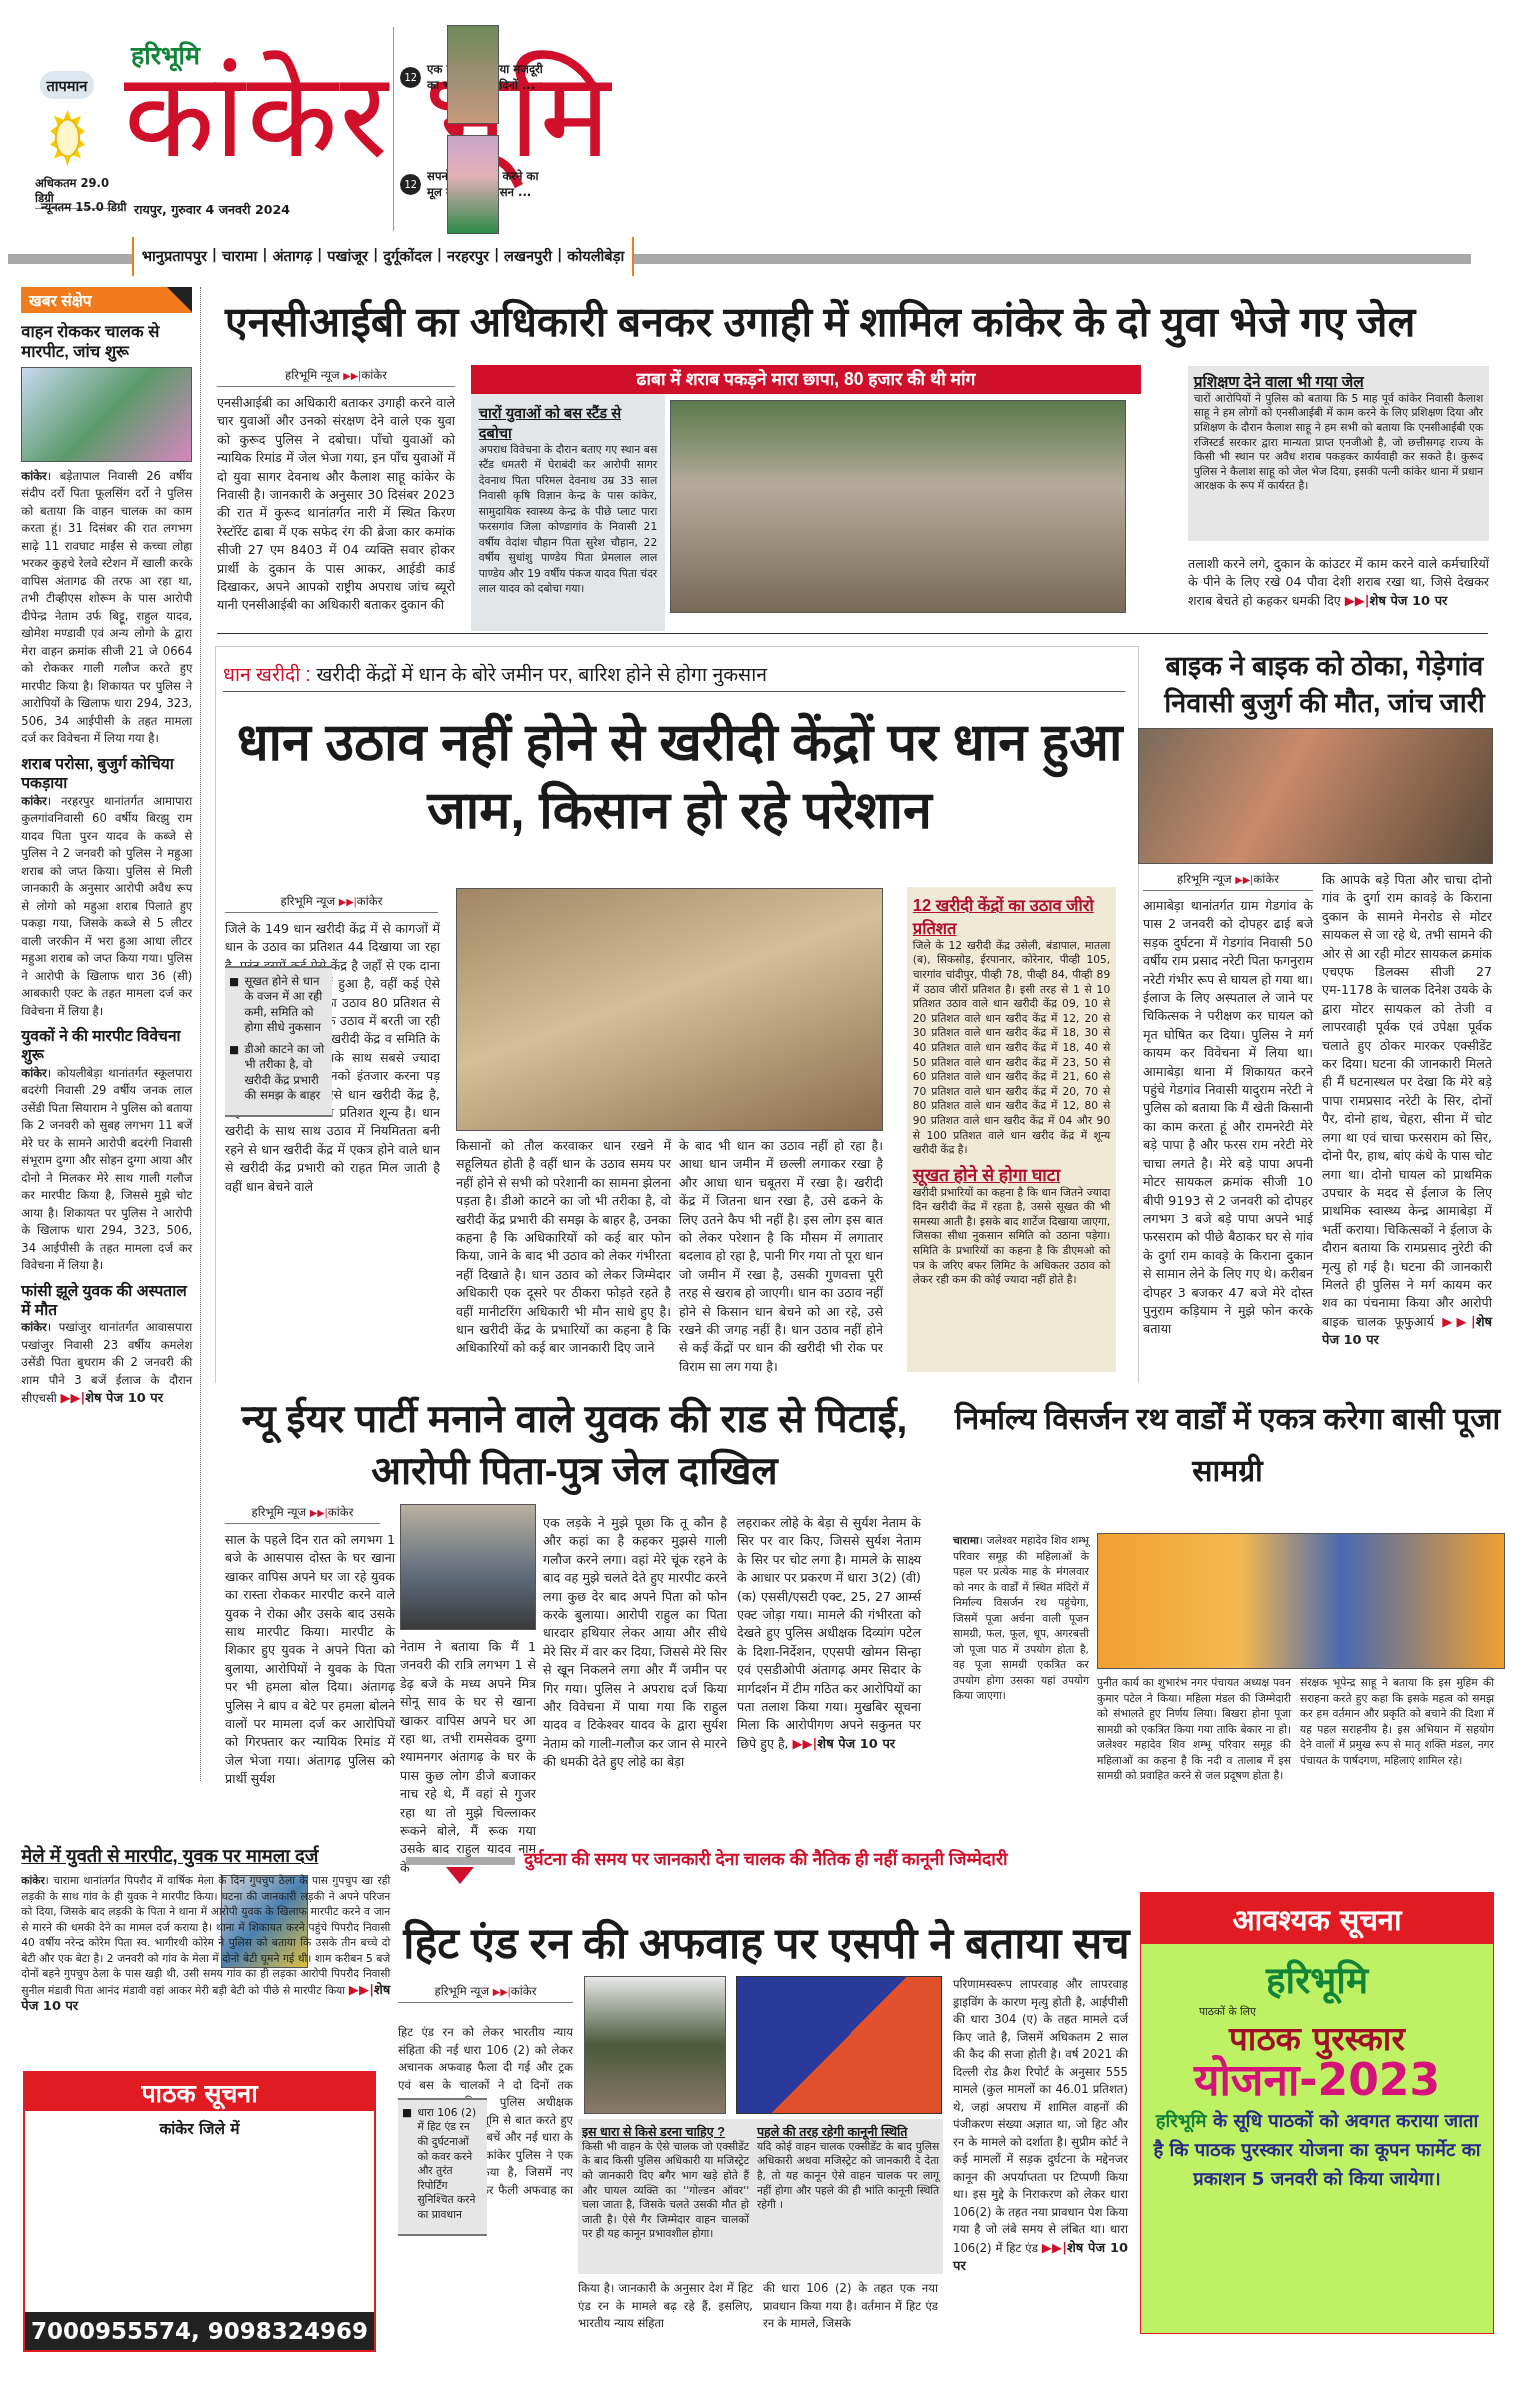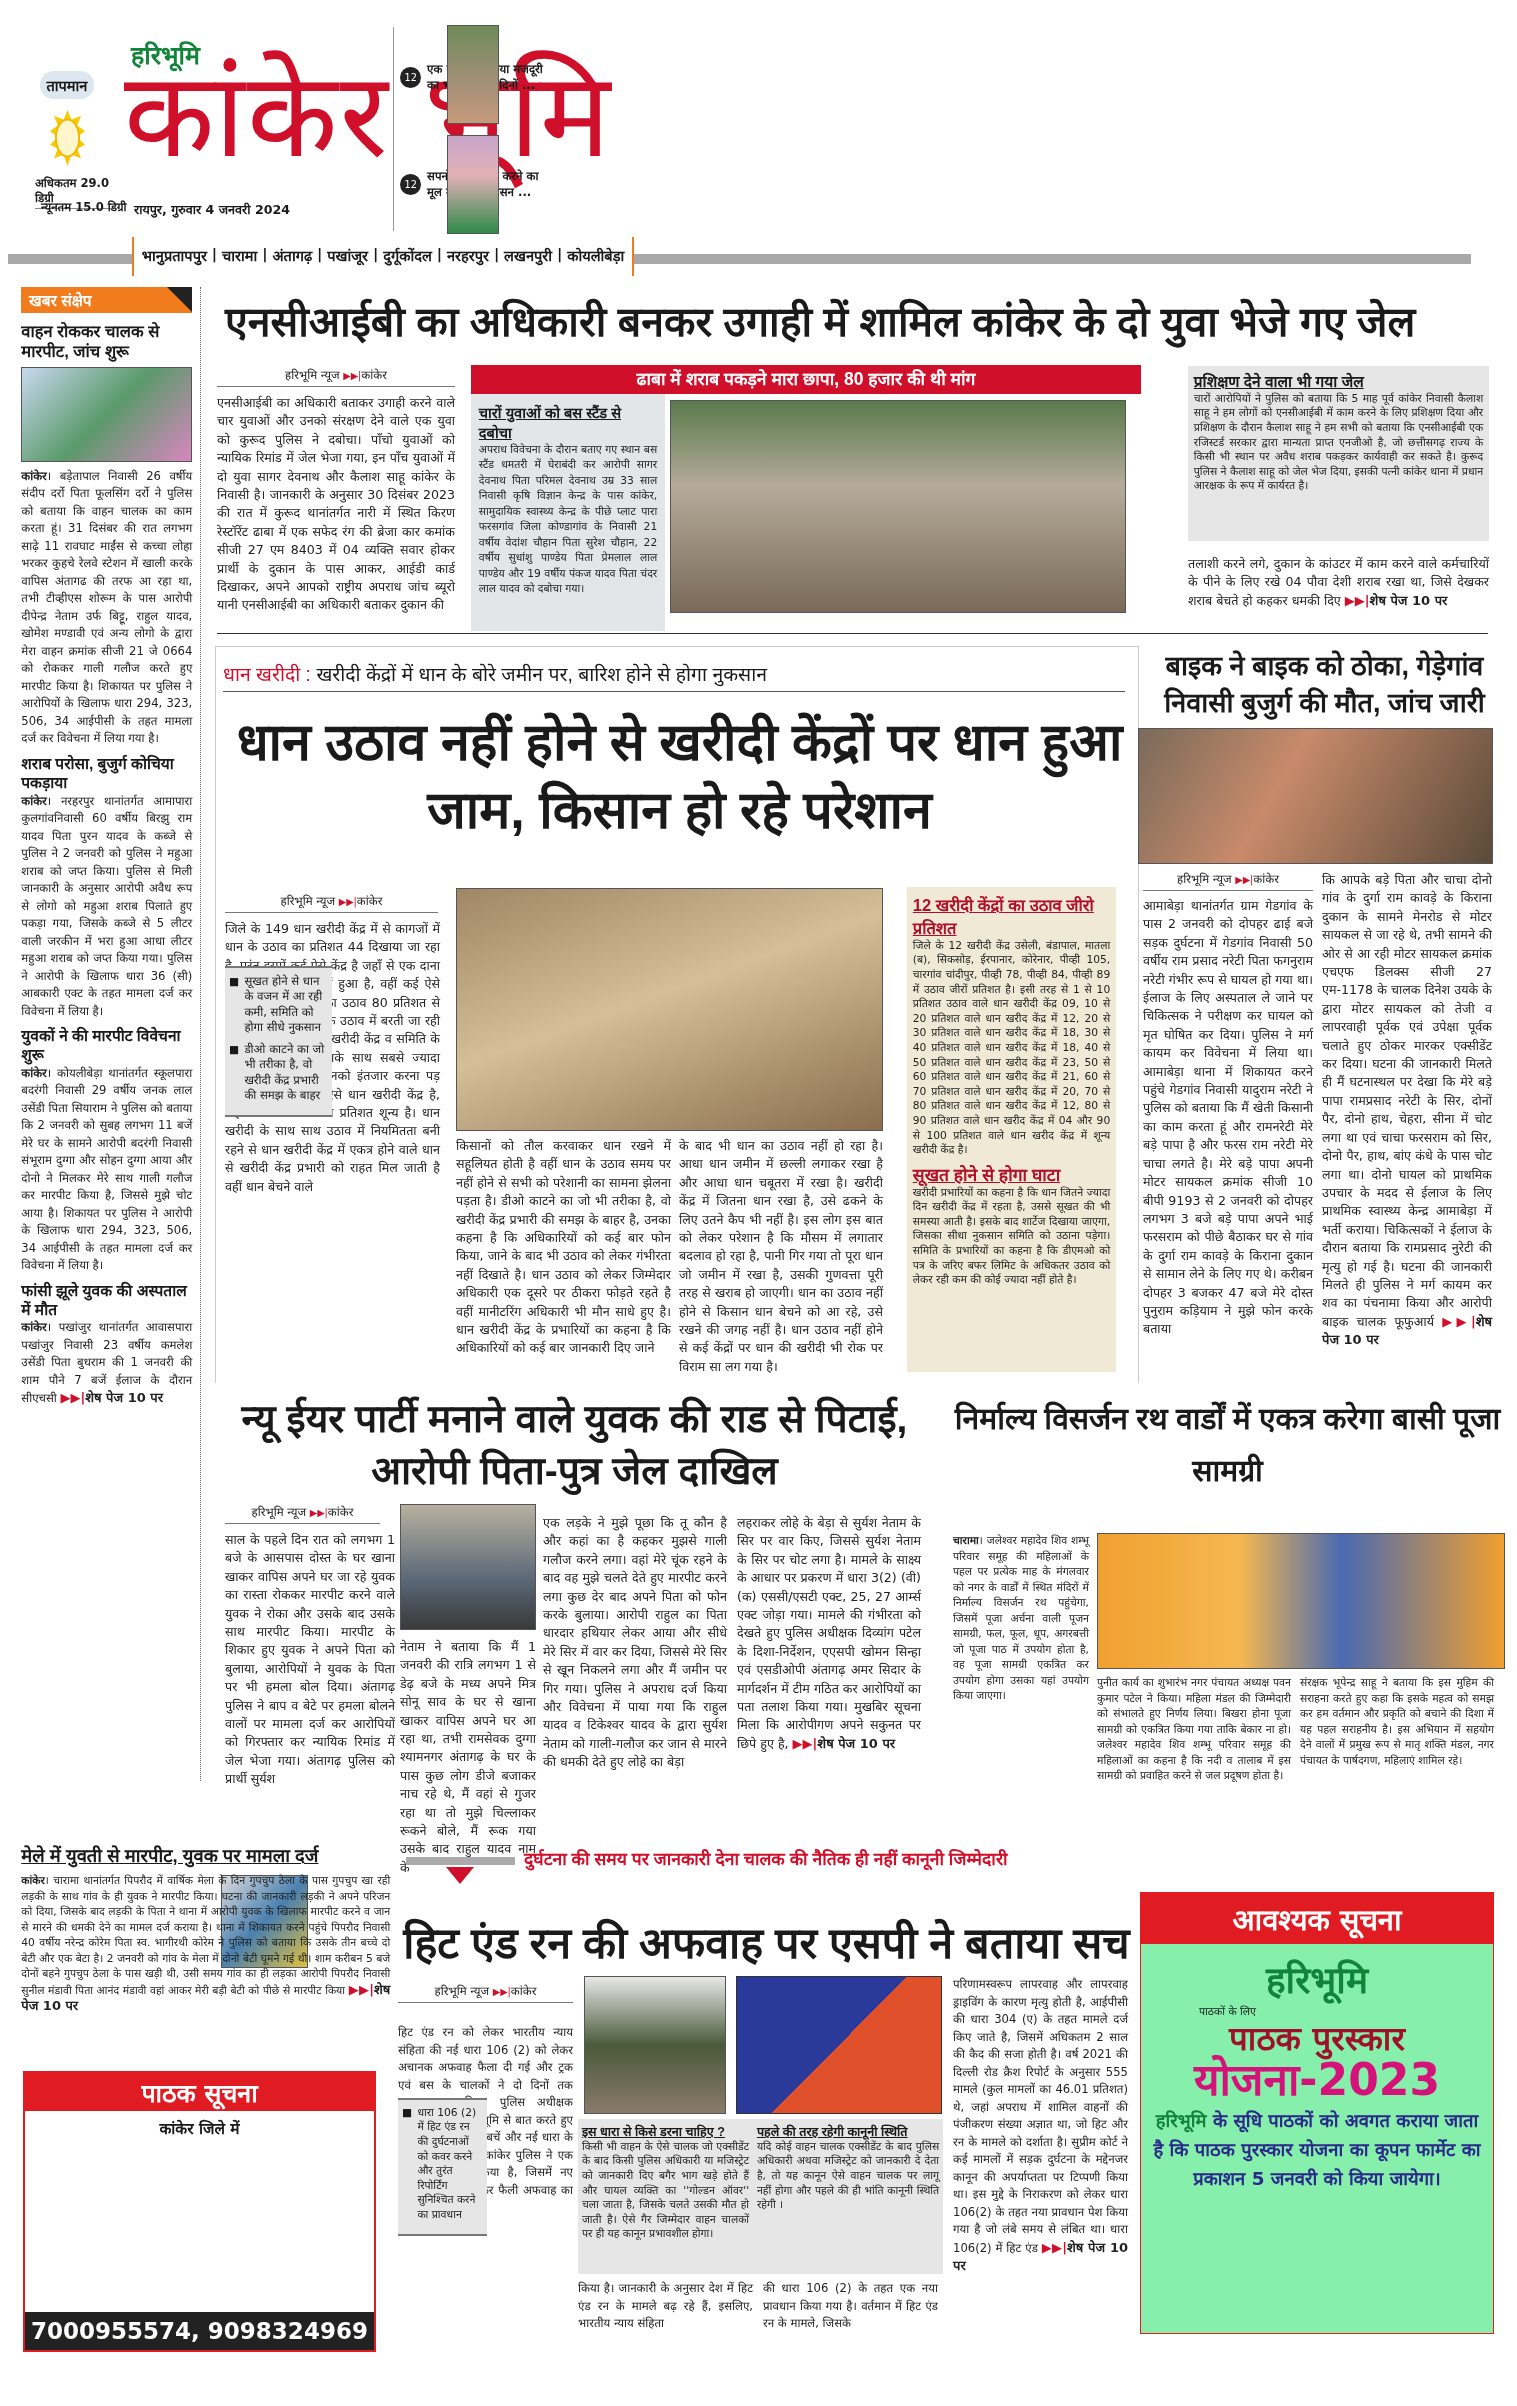--- a/index.html
+++ b/index.html
@@ -73,21 +73,21 @@
     <span style="position:absolute;right:0;top:0;border-top:25px solid #222;border-left:25px solid transparent"></span>
   </div>
   <div class="hl" style="font-size:16.5px;line-height:20.4px;margin-top:7.8px">वाहन रोककर चालक से मारपीट, जांच शुरू</div>
   <div class="photo" style="height:95px;margin-top:5.8px;background:linear-gradient(135deg,#c8d8f0,#5a9a6a 50%,#d886c0)"></div>
   <div class="small-text" style="margin-top:5.8px"><b>कांकेर</b><span>। बड़ेतापाल निवासी 26 वर्षीय संदीप दर्रो पिता फूलसिंग दर्रो ने पुलिस को बताया कि वाहन चालक का काम करता हूं। 31 दिसंबर की रात लगभग साढ़े 11 रावघाट माईंस से कच्चा लोहा भरकर कुहचे रेलवे स्टेशन में खाली करके वापिस अंतागढ की तरफ आ रहा था, तभी टीव्हीएस शोरूम के पास आरोपी दीपेन्द्र नेताम उर्फ बिट्टू, राहुल यादव, खोमेश मण्डावी एवं अन्य लोगो के द्वारा मेरा वाहन क्रमांक सीजी 21 जे 0664 को रोककर गाली गलौज करते हुए मारपीट किया है। शिकायत पर पुलिस ने आरोपियों के खिलाफ धारा 294, 323, 506, 34 आईपीसी के तहत मामला दर्ज कर विवेचना में लिया गया है।</span></div>
   <div class="hl" style="font-size:15.5px;line-height:19.4px;margin-top:5.8px">शराब परोसा, बुजुर्ग कोचिया पकड़ाया</div>
   <div class="small-text"><b>कांकेर</b><span>। नरहरपुर थानांतर्गत आमापारा कुलगांवनिवासी 60 वर्षीय बिरझु राम यादव पिता पुरन यादव के कब्जे से पुलिस ने 2 जनवरी को पुलिस ने महुआ शराब को जप्त किया। पुलिस से मिली जानकारी के अनुसार आरोपी अवैध रूप से लोगो को महुआ शराब पिलाते हुए पकड़ा गया, जिसके कब्जे से 5 लीटर वाली जरकीन में भरा हुआ आधा लीटर महुआ शराब को जप्त किया गया। पुलिस ने आरोपी के खिलाफ धारा 36 (सी) आबकारी एक्ट के तहत मामला दर्ज कर विवेचना में लिया है।</span></div>
   <div class="hl" style="font-size:15.5px;line-height:19.4px;margin-top:5.8px">युवकों ने की मारपीट विवेचना शुरू</div>
   <div class="small-text"><b>कांकेर</b><span>। कोयलीबेड़ा थानांतर्गत स्कूलपारा बदरंगी निवासी 29 वर्षीय जनक लाल उसेंडी पिता सियाराम ने पुलिस को बताया कि 2 जनवरी को सुबह लगभग 11 बजें मेरे घर के सामने आरोपी बदरंगी निवासी संभूराम दुग्गा और सोहन दुग्गा आया और दोनो ने मिलकर मेरे साथ गाली गलौज कर मारपीट किया है, जिससे मुझे चोट आया है। शिकायत पर पुलिस ने आरोपी के खिलाफ धारा 294, 323, 506, 34 आईपीसी के तहत मामला दर्ज कर विवेचना में लिया है।</span></div>
   <div class="hl" style="font-size:15.5px;line-height:19.4px;margin-top:5.8px">फांसी झूले युवक की अस्पताल में मौत</div>
-  <div class="small-text"><b>कांकेर</b><span>। पखांजुर थानांतर्गत आवासपारा पखांजुर निवासी 23 वर्षीय कमलेश उसेंडी पिता बुधराम की 1 जनवरी की शाम पौने 7 बजें ईलाज के दौरान सीएचसी</span> <span class="cont"><span class="arrow">▶▶|</span><span>शेष पेज 10 पर</span></span></div>
+  <div class="small-text"><b>कांकेर</b><span>। पखांजुर थानांतर्गत आवासपारा पखांजुर निवासी 23 वर्षीय कमलेश उसेंडी पिता बुधराम की 2 जनवरी की शाम पौने 3 बजें ईलाज के दौरान सीएचसी</span> <span class="cont"><span class="arrow">▶▶|</span><span>शेष पेज 10 पर</span></span></div>
 </div>
 <div class="abs dotsep" style="left:200px;top:287px;height:1494px"></div>
 
 <div class="abs hl" style="left:225px;top:297px;width:1252px;font-size:41px;line-height:50px;white-space:nowrap">एनसीआईबी का अधिकारी बनकर उगाही में शामिल कांकेर के दो युवा भेजे गए जेल</div>
 <div class="abs byline" style="left:217px;top:367px;width:238px"><span>हरिभूमि न्यूज</span> <span class="arrow">▶▶|</span><span>कांकेर</span></div>
 <div class="abs body-text" style="left:217px;top:394px;width:238px">एनसीआईबी का अधिकारी बताकर उगाही करने वाले चार युवाओं और उनको संरक्षण देने वाले एक युवा को कुरूद पुलिस ने दबोचा। पाँचो युवाओं को न्यायिक रिमांड में जेल भेजा गया, इन पाँच युवाओं में दो युवा सागर देवनाथ और कैलाश साहू कांकेर के निवासी है। जानकारी के अनुसार 30 दिसंबर 2023 की रात में कुरूद थानांतर्गत नारी में स्थित किरण रेस्टॉरेंट ढाबा में एक सफेद रंग की ब्रेजा कार कमांक सीजी 27 एम 8403 में 04 व्यक्ति सवार होकर प्रार्थी के दुकान के पास आकर, आईडी कार्ड दिखाकर, अपने आपको राष्ट्रीय अपराध जांच ब्यूरो यानी एनसीआईबी का अधिकारी बताकर दुकान की</div>
 <div class="abs" style="left:471px;top:365px;width:670px;height:29px;background:#d0102b;color:#fff;text-align:center;font-size:17.5px;line-height:29px;font-weight:bold;font-family:'Liberation Sans',sans-serif">ढाबा में शराब पकड़ने मारा छापा, 80 हजार की थी मांग</div>
 <div class="abs graybox" style="left:471px;top:394px;width:194px;height:237px;padding:7.8px 7.8px;background:#e3e6e8">
   <div class="boxhd" style="font-size:14.6px">चारों युवाओं को बस स्टैंड से दबोचा</div>
   <div class="small-text" style="font-size:10.7px;line-height:15.5px">अपराध विवेचना के दौरान बताए गए स्थान बस स्टैंड धमतरी में घेराबंदी कर आरोपी सागर देवनाथ पिता परिमल देवनाथ उम्र 33 साल निवासी कृषि विज्ञान केन्द्र के पास कांकेर, सामुदायिक स्वास्थ्य केन्द्र के पीछे प्लाट पारा फरसगांव जिला कोण्डागांव के निवासी 21 वर्षीय वेदांश चौहान पिता सुरेश चौहान, 22 वर्षीय सुधांशु पाण्डेय पिता प्रेमलाल लाल पाण्डेय और 19 वर्षीय पंकज यादव पिता चंदर लाल यादव को दबोचा गया।</div>
@@ -167,21 +167,21 @@
 <div class="abs body-text" style="left:578px;top:2280px;width:175px;font-size:11.6px;line-height:17.5px">किया है। जानकारी के अनुसार देश में हिट एंड रन के मामले बढ़ रहे हैं, इसलिए, भारतीय न्याय संहिता</div>
 <div class="abs body-text" style="left:763px;top:2280px;width:175px;font-size:11.6px;line-height:17.5px">की धारा 106 (2) के तहत एक नया प्रावधान किया गया है। वर्तमान में हिट एंड रन के मामले, जिसके</div>
 <div class="abs body-text" style="left:953px;top:1976px;width:175px;font-size:11.6px;line-height:17.5px"><span>परिणामस्वरूप लापरवाह और लापरवाह ड्राइविंग के कारण मृत्यु होती है, आईपीसी की धारा 304 (ए) के तहत मामले दर्ज किए जाते है, जिसमें अधिकतम 2 साल की कैद की सजा होती है। वर्ष 2021 की दिल्ली रोड क्रैश रिपोर्ट के अनुसार 555 मामले (कुल मामलों का 46.01 प्रतिशत) थे, जहां अपराध में शामिल वाहनों की पंजीकरण संख्या अज्ञात था, जो हिट और रन के मामले को दर्शाता है। सुप्रीम कोर्ट ने कई मामलों में सड़क दुर्घटना के मद्देनजर कानून की अपर्याप्तता पर टिप्पणी किया था। इस मुद्दे के निराकरण को लेकर धारा 106(2) के तहत नया प्रावधान पेश किया गया है जो लंबे समय से लंबित था। धारा 106(2) में हिट एंड</span> <span class="cont"><span class="arrow">▶▶|</span><span>शेष पेज 10 पर</span></span></div>
 
 <div class="abs" style="left:23px;top:2071px;width:353px;height:281px;border:2.9px solid #e11b22">
   <div style="background:#e11b22;color:#fff;font-size:25px;font-weight:bold;text-align:center;padding:1.9px">पाठक सूचना</div>
   <div style="text-align:center;font-size:15.5px;font-weight:bold;margin-top:5.8px">कांकेर जिले में</div>
   <div style="position:absolute;bottom:0;left:0;right:0;background:#222;color:#fff;font-size:23px;font-weight:bold;text-align:center;padding:5.8px 0">7000955574, 9098324969</div>
 </div>
 
-<div class="abs" style="left:1140px;top:1892px;width:354px;height:442px;background:#86efac;border:1.9px solid #e11b22;text-align:center">
+<div class="abs" style="left:1140px;top:1892px;width:354px;height:442px;background:#bef264;border:1.9px solid #e11b22;text-align:center">
   <div style="background:#e11b22;color:#fff;font-size:29px;font-weight:bold;padding:5.8px 0">आवश्यक सूचना</div>
   <div style="color:#11843a;font-size:37px;font-weight:bold;margin-top:9.7px">हरिभूमि</div>
   <div style="font-size:10.7px;text-align:left;padding-left:58px">पाठकों के लिए</div>
   <div style="color:#a0102a;font-size:33px;font-weight:bold;line-height:41px">पाठक पुरस्कार</div>
   <div style="color:#d4127a;font-size:44px;font-weight:bold;line-height:41px">योजना-2023</div>
   <div style="color:#2a2a8a;font-size:18.4px;font-weight:bold;line-height:29px;padding:5.8px 9.7px"><span style="color:#11843a">हरिभूमि</span> <span>के सूधि पाठकों को अवगत कराया जाता है कि पाठक पुरस्कार योजना  का कूपन फार्मेट का प्रकाशन 5 जनवरी को किया जायेगा।</span></div>
 </div>
 
 
 </body></html>

